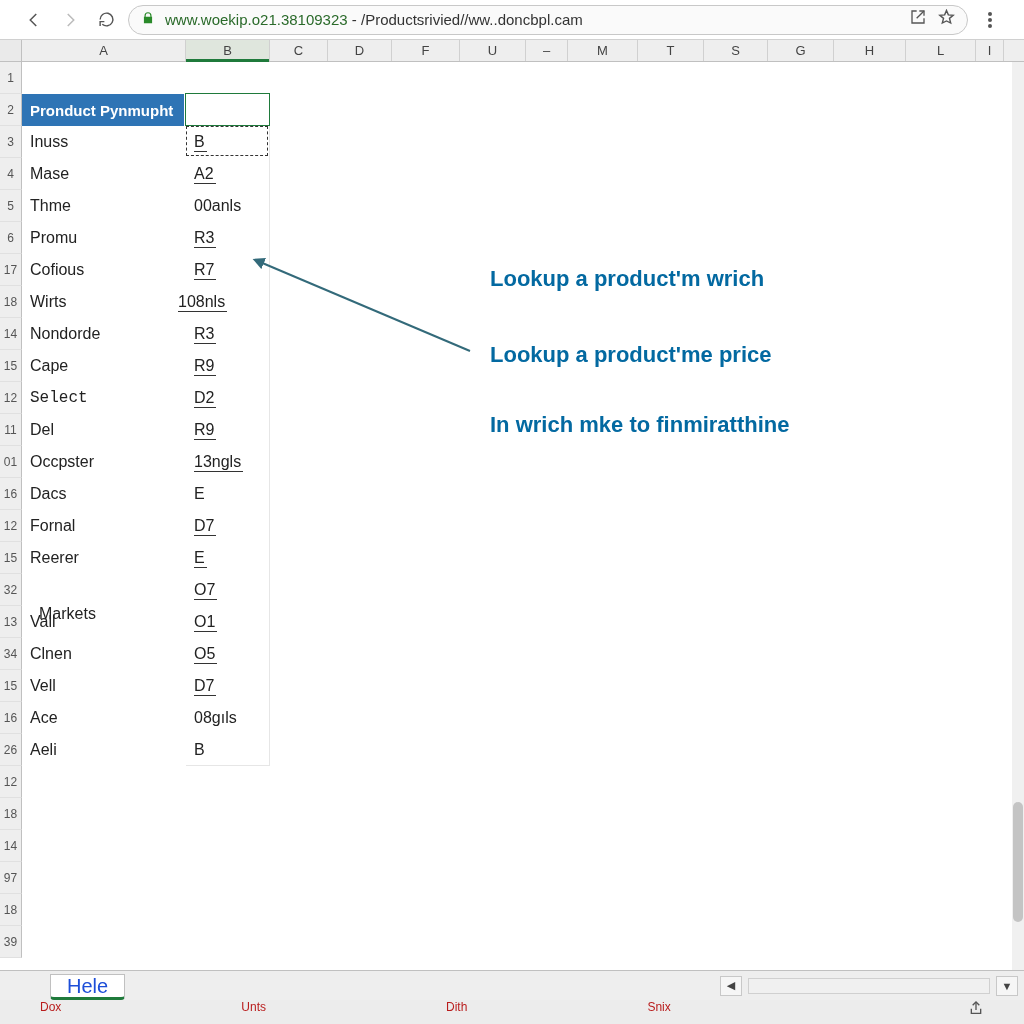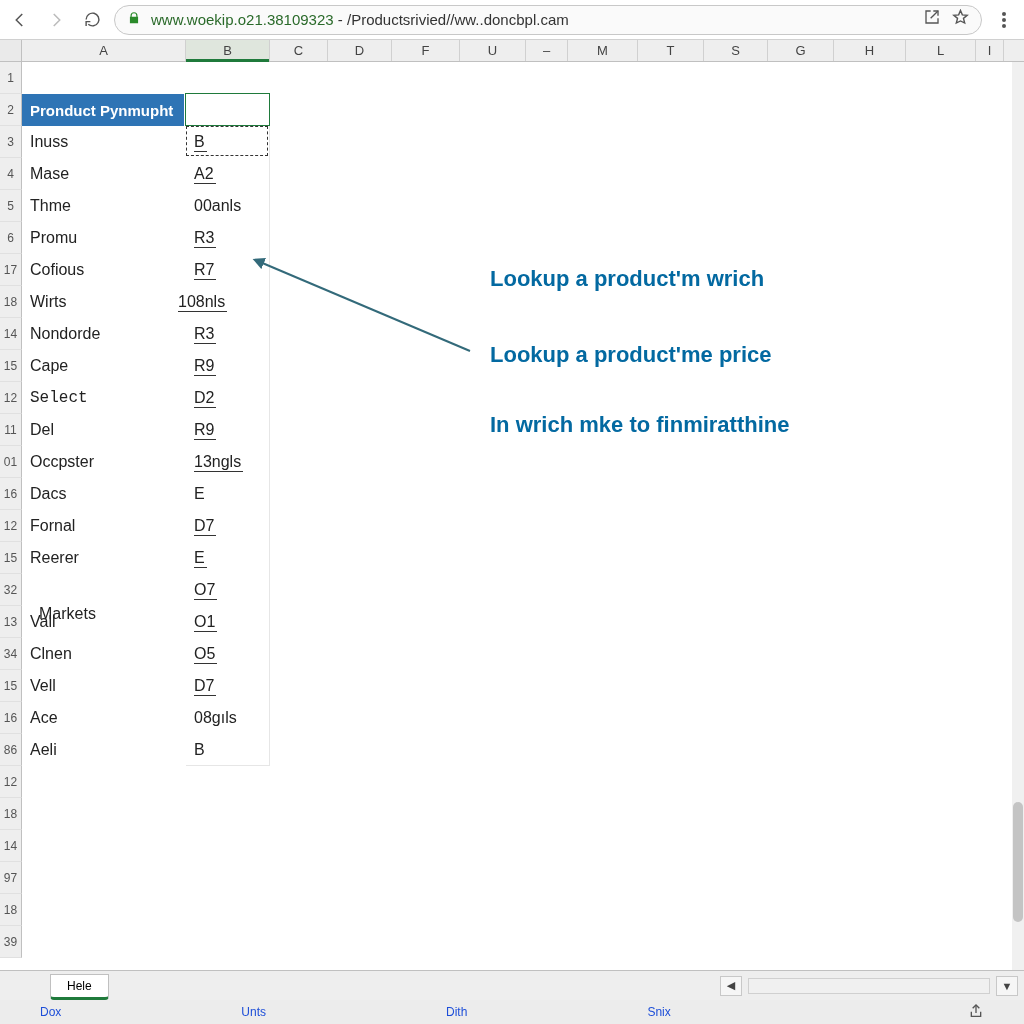--- a/index.html
+++ b/index.html
@@ -3,21 +3,21 @@
 <meta charset="utf-8">
 <style>
   * { box-sizing: border-box; margin: 0; padding: 0; font-family: Arial, Helvetica, sans-serif; }
   html, body { width: 1024px; height: 1024px; overflow: hidden; background: #f3f3f3; }
 
   
   .browser-bar {
     height: 40px;
     display: flex;
     align-items: center;
-    padding: 0 6px;
+    padding: 0 20px;
     background: #fff;
     border-bottom: 1px solid #d0d0d0;
     gap: 8px;
   }
   .nav-btn {
     width: 28px; height: 28px;
     display: flex; align-items: center; justify-content: center;
     color: #555; cursor: pointer;
   }
   .nav-btn.disabled { color: #bbb; }
@@ -153,21 +153,21 @@
   }
   .tab-strip { display: flex; align-items: flex-end; padding-left: 50px; flex: 1; }
   .sheet-tab {
     height: 26px;
     padding: 0 16px;
     background: #fff;
     border: 1px solid #c0c0c0;
     border-bottom: 3px solid #1f7a3b;
     border-radius: 0 0 4px 4px;
     display: flex; align-items: center;
-    color: #000000; font-size: 12px; font-weight: 500;
+    color: #1d4ed8; font-size: 20px; font-weight: 500;
     cursor: pointer;
   }
   .hscroll-zone {
     width: 310px;
     display: flex; align-items: center; gap: 6px;
     padding: 0 6px;
   }
   .hscroll-btn {
     width: 22px; height: 20px;
     background: #f6f6f6; border: 1px solid #c8c8c8;
@@ -176,22 +176,22 @@
   }
   .hscroll-track {
     flex: 1; height: 16px;
     background: #f0f0f0; border: 1px solid #d0d0d0;
   }
 
   
   .status-row {
     height: 24px;
     background: #ececec;
-    display: flex; align-items: center;
-    font-size: 12px; color: #1d4ed8;
+    display: flex; 
+    font-size: 12px; color: #b91c1c;
     padding: 0 40px;
     gap: 180px;
   }
   .share-icon { margin-left: auto; color: #555; }
 </style>
 </head>
 <body>
 
 <div class="browser-bar">
   <div class="nav-btn">
@@ -343,21 +343,21 @@
       </div>
       <div class="grid-row">
         <div class="row-head">15</div>
         <div class="cells"></div>
       </div>
       <div class="grid-row">
         <div class="row-head">16</div>
         <div class="cells"></div>
       </div>
       <div class="grid-row">
-        <div class="row-head">86</div>
+        <div class="row-head">26</div>
         <div class="cells"></div>
       </div>
       <div class="grid-row">
         <div class="row-head">12</div>
         <div class="cells"></div>
       </div>
       <div class="grid-row">
         <div class="row-head">18</div>
         <div class="cells"></div>
       </div>

